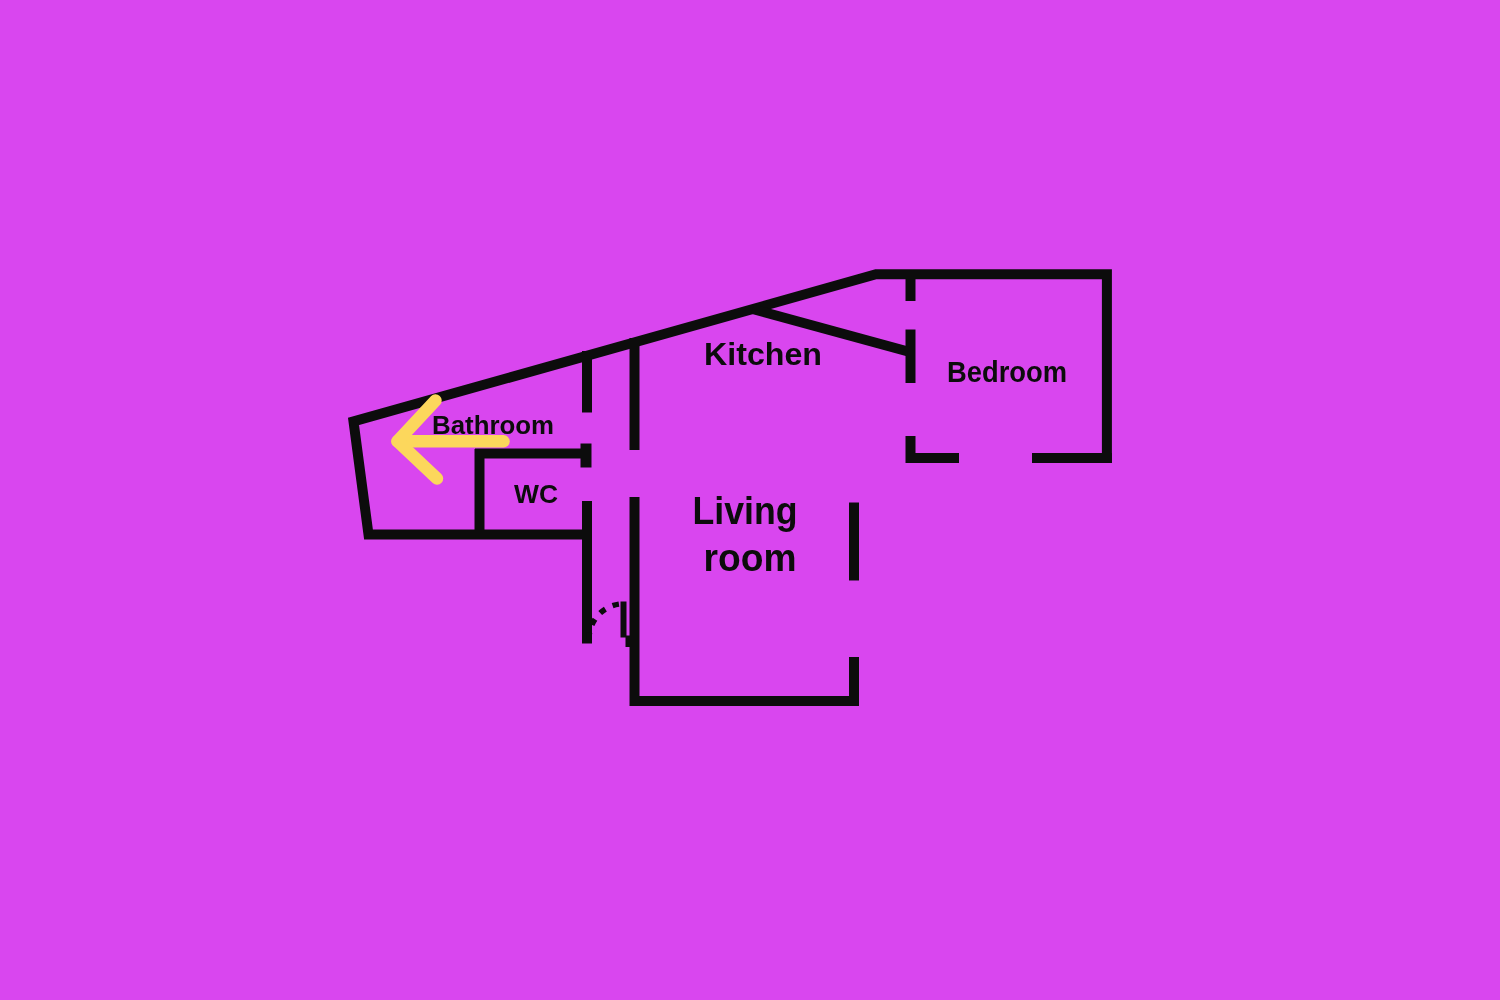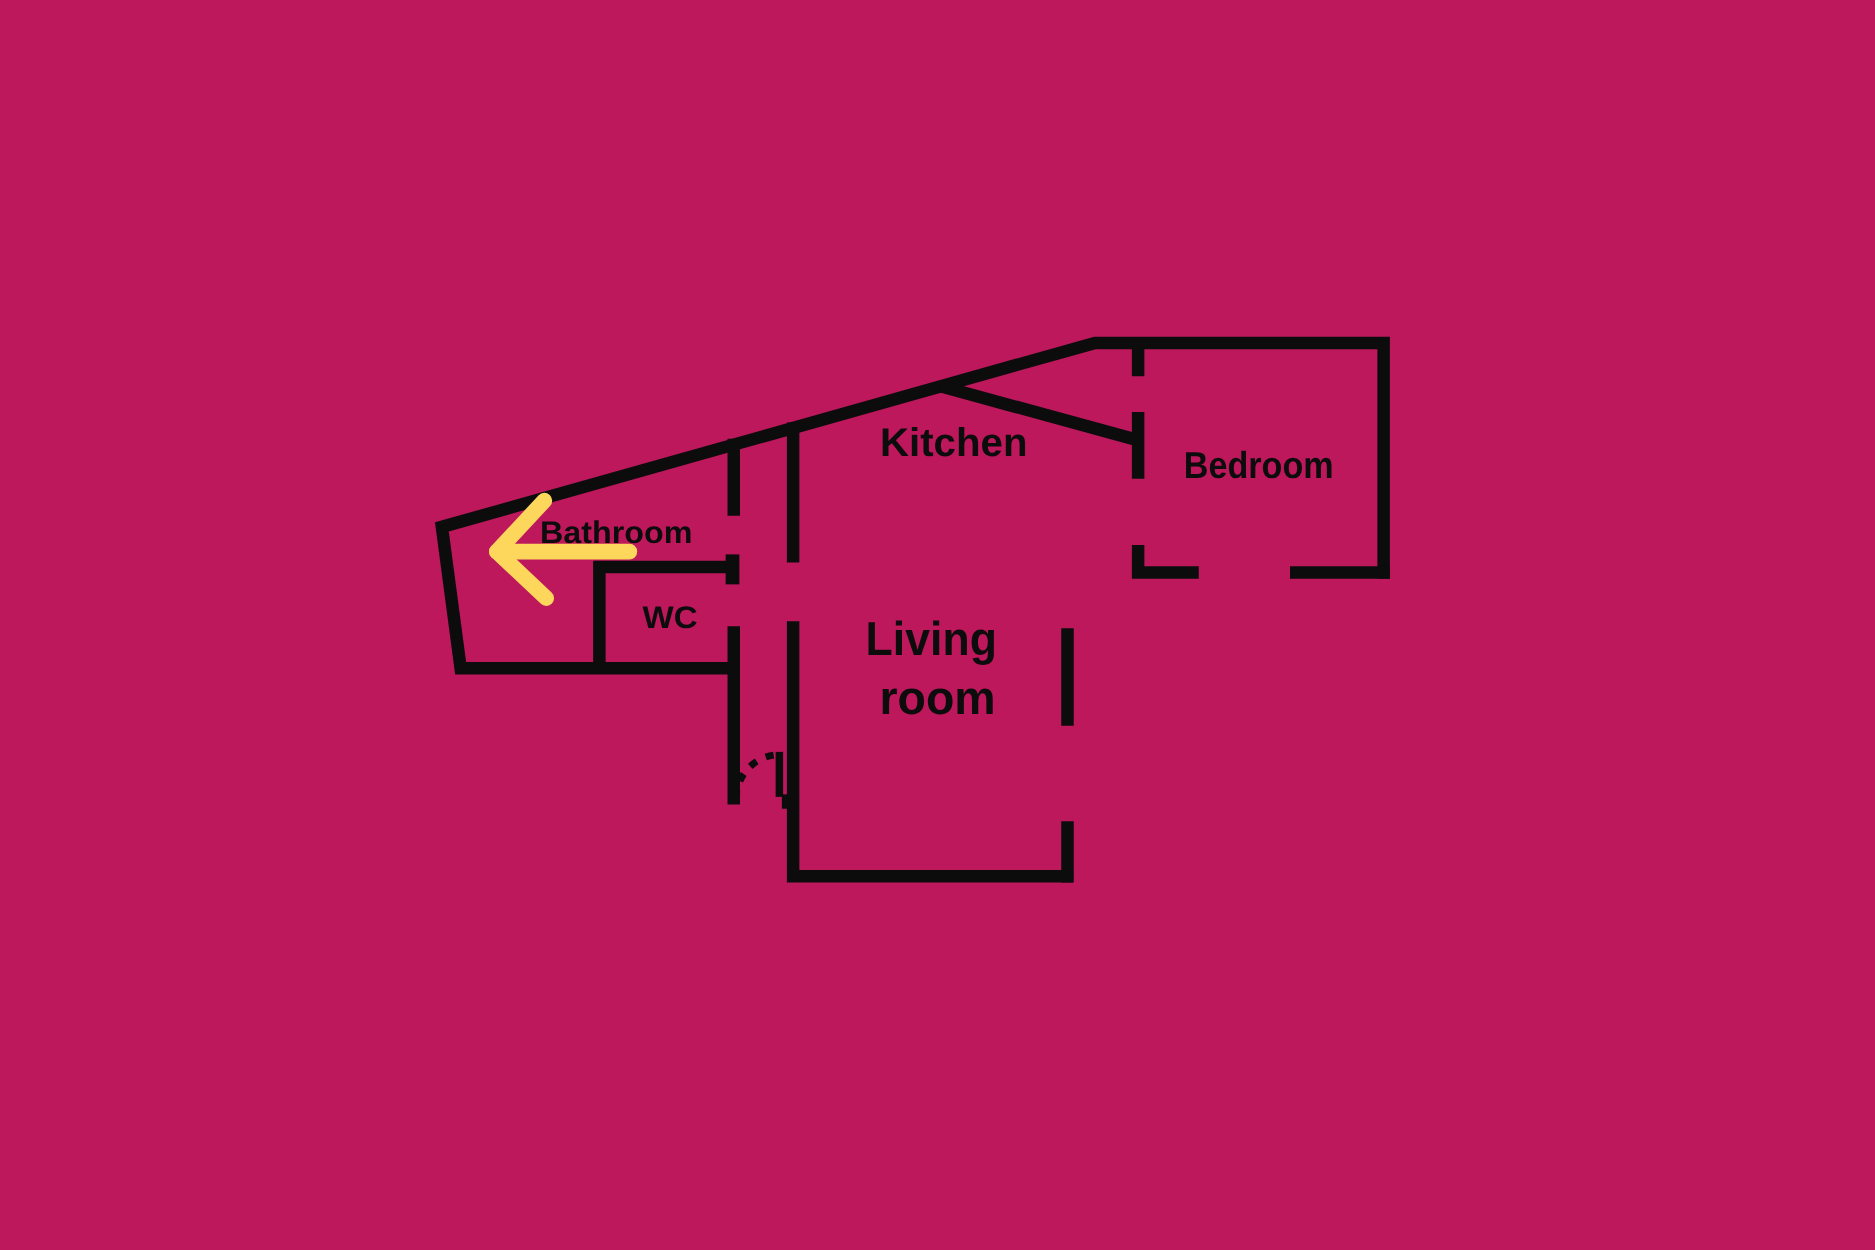--- a/index.html
+++ b/index.html
@@ -1,16 +1,16 @@
 <!DOCTYPE html>
 <html><head>
 <meta charset="utf-8">
 <style>
   html,body{margin:0;padding:0;background:#ffffff;}
-  .wrap{width:1500px;height:1000px;position:relative;overflow:hidden;background:#be185d;}
+  .wrap{width:1500px;height:1000px;position:relative;overflow:hidden;background:#d946ef;}
   svg{transform:translateZ(0);}
   text{font-family:"Liberation Sans",sans-serif;font-weight:bold;fill:#0c0c0c;-webkit-font-smoothing:antialiased;}
 </style>
 </head>
 <body>
 <div class="wrap">
 <svg width="1500" height="1000" viewBox="0 0 1500 1000" xmlns="http://www.w3.org/2000/svg">
   <g fill="none" stroke="#0c0c0c" stroke-width="10">
 
     <path d="M 592 534.5 L 368.5 534.5 L 353.5 421.5 L 876 274.3 L 1106.9 274.3 L 1106.9 463"></path>

